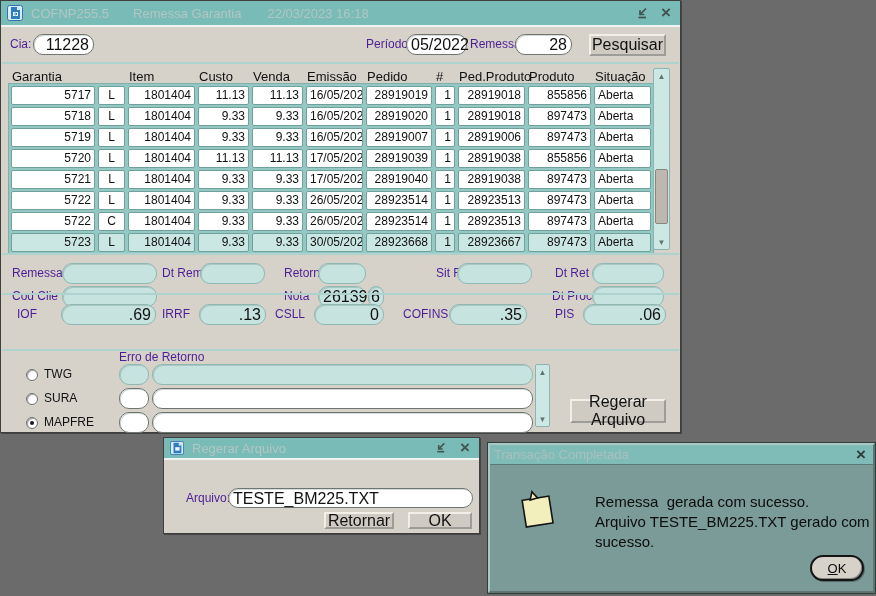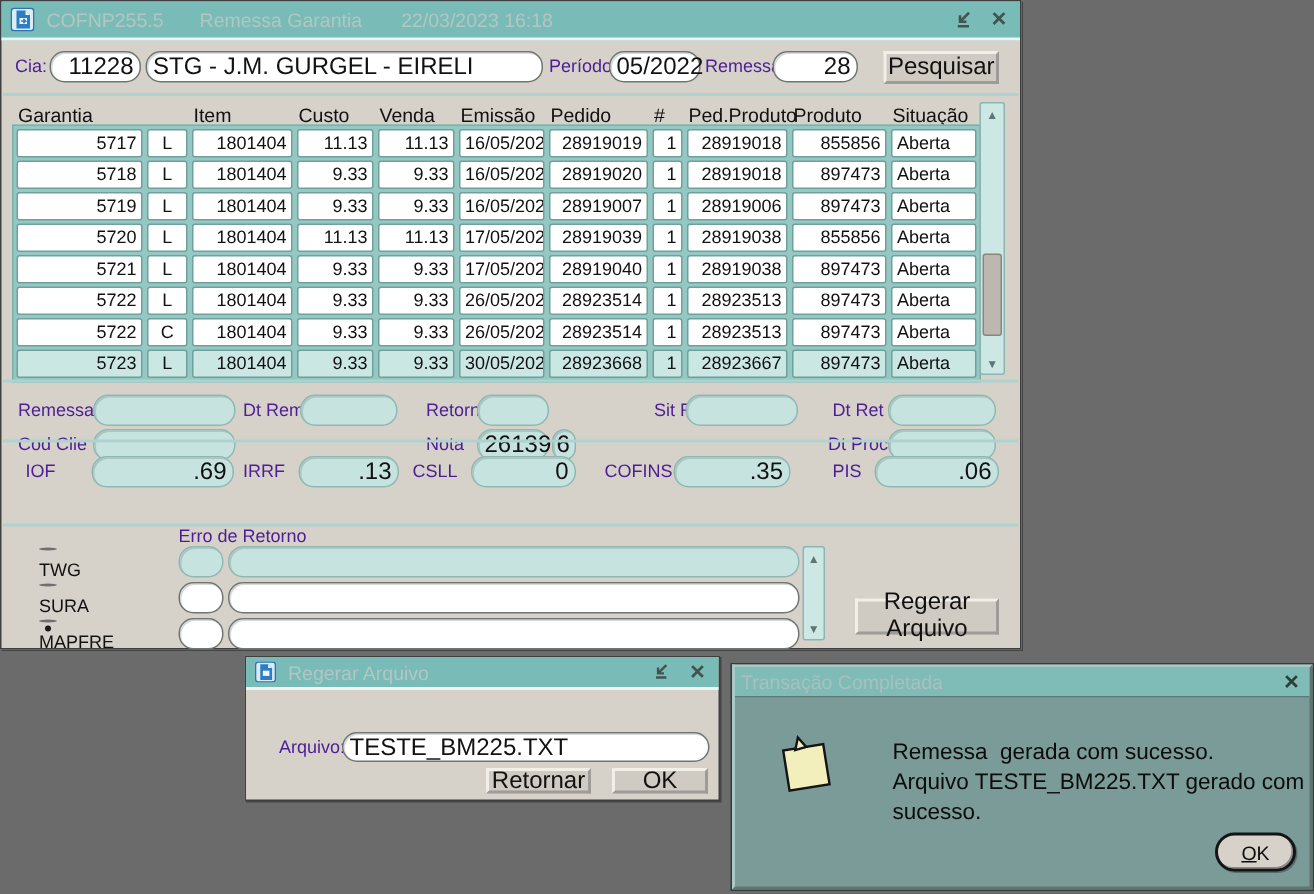--- a/index.html
+++ b/index.html
@@ -78,21 +78,21 @@
   }
   .sb-arrow {
     position:absolute; left:0; right:0; height:14px;
     display:flex; align-items:center; justify-content:center;
     font-size:8px; color:#5f7572;
   }
   .sb-arrow.up { top:0; } .sb-arrow.down { bottom:0; }
   .sb-thumb { position:absolute; left:1px; right:1px; background:#bcb8b0; border:1px solid #8a867e; border-radius:2px; }
 
   
-  .radio-row { position:absolute; left:24px; display:flex; align-items:flex-start; gap:6px; height:16px;flex-direction:column; }
+  .radio-row { position:absolute; left:24px; display:flex; align-items:flex-end; gap:6px; height:16px; }
   .radio-circle {
     width:12px; height:12px; border-radius:50%; background:#fff;
     border:1px solid #6f6f6f;
     box-shadow:inset 1px 1px 1px rgba(0,0,0,.35);
     position:relative;
   }
   .radio-circle.on::after {
     content:""; position:absolute; left:3px; top:3px; width:4px; height:4px;
     border-radius:50%; background:#1a1a1a;
   }
@@ -147,21 +147,20 @@
         <path d="M4 3.2 V7.5 H8.3" stroke="#43534f" stroke-width="1.7" fill="none"></path>
         <path d="M2.5 10.5 H10" stroke="#43534f" stroke-width="1.7"></path>
       </svg>
     </span>
     <span class="tb-btn tb-x">×</span>
   </div>
 
   <div class="section first" style="top:26px; height:35px;">
     <span class="lbl" style="left:8px; top:7px;">Cia:</span>
     <span class="fld r" style="left:31px; top:7px; width:61px;">11228</span>
-    <span class="fld" style="left:95px; top:7px; width:265px;">STG - J.M. GURGEL - EIRELI</span>
     <span class="lbl" style="left:364px; top:7px;">Período:</span>
     <span class="fld r" style="left:404px; top:7px; width:61px;">05/2022</span>
     <span class="lbl" style="left:468px; top:7px;">Remessa</span>
     <span class="fld r" style="left:513px; top:7px; width:57px;">28</span>
     <button class="btn" style="left:587px; top:7px; width:77px; height:22px;">Pesquisar</button>
   </div>
 
   <div class="section" style="top:61px; height:191px;">
     <div id="grid-header">
         <div class="h-cell">Garantia</div>

